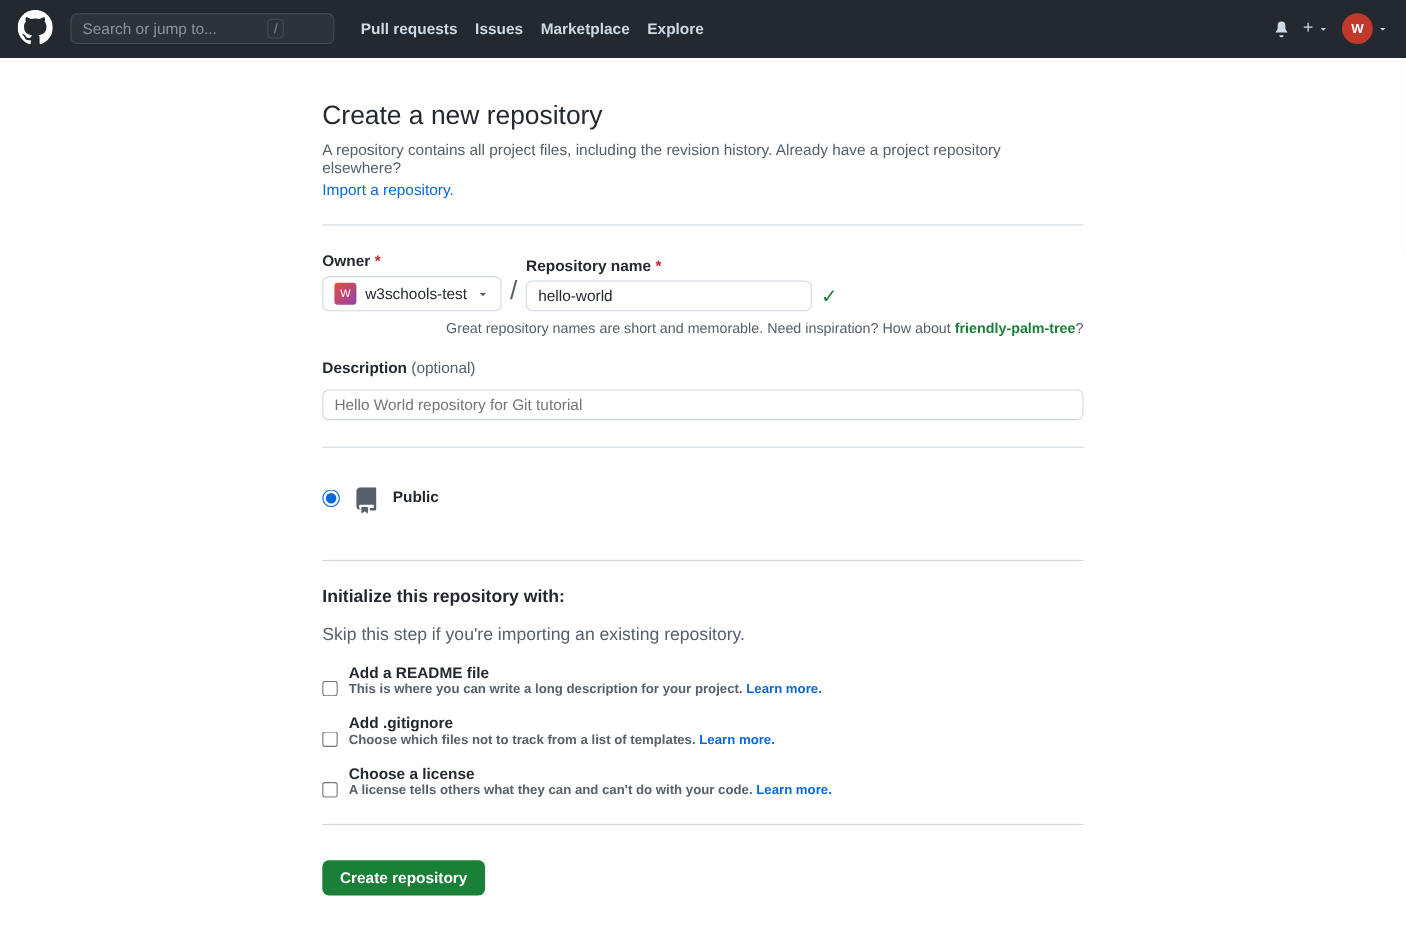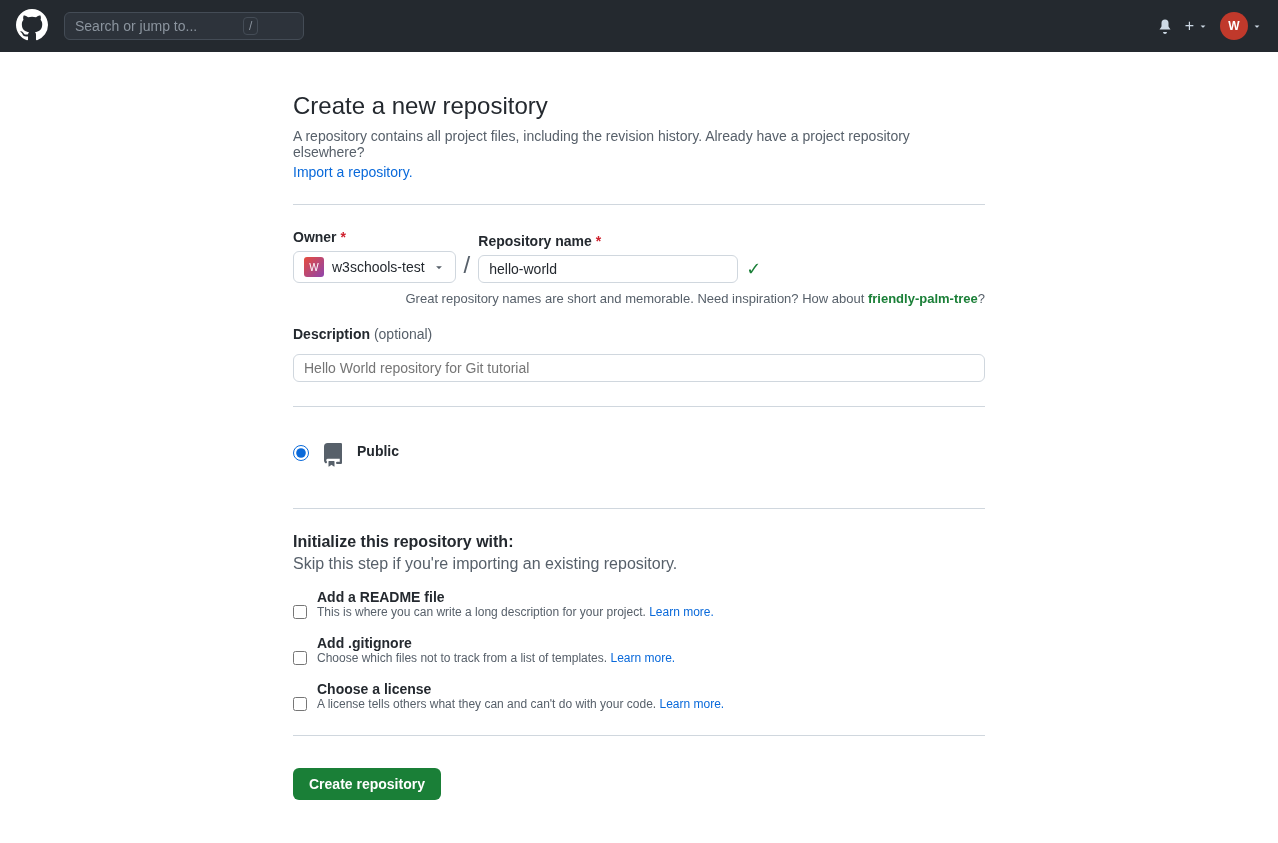--- a/index.html
+++ b/index.html
@@ -279,21 +279,21 @@
     }
 
     
     .init-section {
       margin-top: 16px;
     }
     .init-title {
       font-size: 16px;
       font-weight: 600;
       color: #24292f;
-      margin-bottom: 4px;
+      margin-bottom: 17px;
     }
     .init-subtitle {
       font-size: 16px;
       color: #57606a;
       margin-bottom: 16px;
     }
 
     .checkbox-option {
       display: flex;
       align-items: flex-end;
@@ -307,20 +307,21 @@
       height: 14px;
     }
     .checkbox-content .checkbox-title {
       font-size: 14px;
       font-weight: 600;
       color: #24292f;
     }
     .checkbox-content .checkbox-desc {
       font-size: 12px;
       color: #57606a;
+      font-weight: bold;
     }
     .learn-link {
       color: #0969da;
       text-decoration: none;
     }
 
     
     .create-btn {
       background: #1a7f37;
       color: #fff;
@@ -341,20 +342,26 @@
     <svg viewBox="0 0 16 16" aria-hidden="true">
       <path d="M8 0C3.58 0 0 3.58 0 8c0 3.54 2.29 6.53 5.47 7.59.4.07.55-.17.55-.38 0-.19-.01-.82-.01-1.49-2.01.37-2.53-.49-2.69-.94-.09-.23-.48-.94-.82-1.13-.28-.15-.68-.52-.01-.53.63-.01 1.08.58 1.23.82.72 1.21 1.87.87 2.33.66.07-.52.28-.87.51-1.07-1.78-.2-3.64-.89-3.64-3.95 0-.87.31-1.59.82-2.15-.08-.2-.36-1.02.08-2.12 0 0 .67-.21 2.2.82.64-.18 1.32-.27 2-.27.68 0 1.36.09 2 .27 1.53-1.04 2.2-.82 2.2-.82.44 1.1.16 1.92.08 2.12.51.56.82 1.27.82 2.15 0 3.07-1.87 3.75-3.65 3.95.29.25.54.73.54 1.48 0 1.07-.01 1.93-.01 2.2 0 .21.15.46.55.38A8.013 8.013 0 0016 8c0-4.42-3.58-8-8-8z"></path>
     </svg>
   </div>
 
   <div class="search-box">
     <input type="text" placeholder="Search or jump to..." style="">
     <span class="search-shortcut">/</span>
   </div>
 
+  <div class="nav-links">
+    <a class="nav-link" href="#">Pull requests</a>
+    <a class="nav-link" href="#">Issues</a>
+    <a class="nav-link" href="#">Marketplace</a>
+    <a class="nav-link" href="#">Explore</a>
+  </div>
 
   <div class="navbar-right">
     <button class="icon-btn">
       <svg width="16" height="16" fill="#cdd9e5" viewBox="0 0 16 16">
         <path d="M8 16a2 2 0 001.985-1.75c.017-.137-.097-.25-.235-.25h-3.5c-.138 0-.252.113-.235.25A2 2 0 008 16zM8 1.5A3.5 3.5 0 004.5 5v2.947c0 .346-.102.683-.294.97l-1.703 2.556a.018.018 0 000 .027c.28.014.854.03 1.497.03H12c.643 0 1.217-.016 1.497-.03a.017.017 0 000-.027l-1.703-2.557a1.75 1.75 0 01-.294-.97V5A3.5 3.5 0 008 1.5z"></path>
       </svg>
     </button>
     <button class="icon-btn">
       <span style="color:#cdd9e5; font-size:16px;">+</span>
       <svg width="10" height="10" fill="#cdd9e5" viewBox="0 0 16 16">

